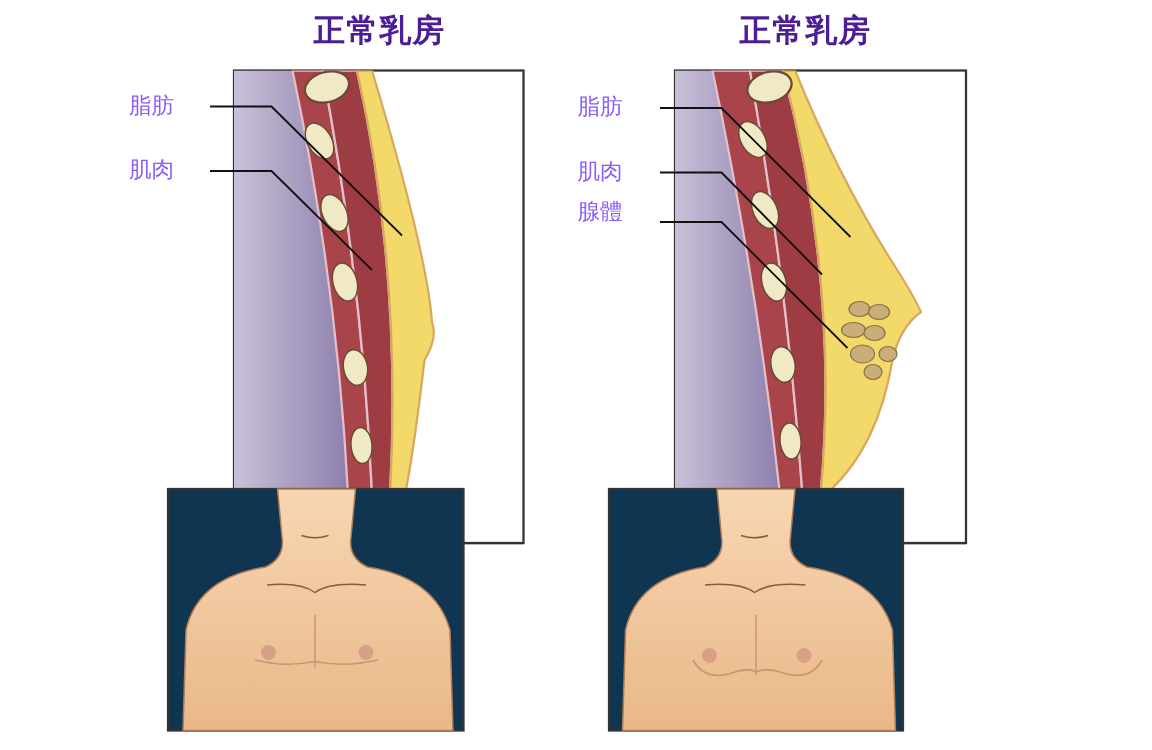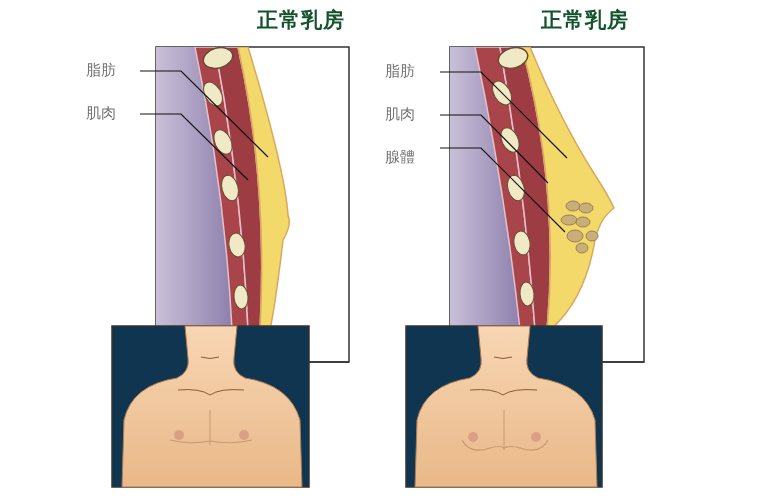--- a/index.html
+++ b/index.html
@@ -1,18 +1,18 @@
 <!DOCTYPE html>
 <html><head>
 <meta charset="utf-8">
 <style>
   html,body{margin:0;padding:0;background:#fff;}
   body{width:768px;height:500px;position:relative;overflow:hidden;font-family:"DejaVu Sans",sans-serif;}
-  .title{position:absolute;top:6px;font-size:21px;font-weight:bold;color:#14532d;letter-spacing:1px;margin-left:48px;}
-  .label{position:absolute;font-size:15px;color:#737373;}
+  .title{position:absolute;top:6px;font-size:21px;font-weight:bold;color:#4c1d95;letter-spacing:1px;}
+  .label{position:absolute;font-size:15px;color:#8b5cf6;}
   svg{position:absolute;left:0;top:0;}
 </style>
 </head>
 <body>
 
 <svg width="768" height="500" viewBox="0 0 768 500">
   <defs>
     <linearGradient id="cav" x1="0" x2="1">
       <stop offset="0" stop-color="#c9c0d8"></stop>
       <stop offset="1" stop-color="#8e80ad"></stop>
@@ -108,13 +108,13 @@
 </svg>
 
 <div class="title" style="left:209px;">正常乳房</div>
 <div class="title" style="left:493px;">正常乳房</div>
 
 <div class="label" style="left:86px;top:61px;">脂肪</div>
 <div class="label" style="left:86px;top:104px;">肌肉</div>
 
 <div class="label" style="left:385px;top:62px;">脂肪</div>
 <div class="label" style="left:385px;top:105px;">肌肉</div>
-<div class="label" style="left:385px;top:148px;">腺體</div>
+<div class="label" style="left:385px;top:132px;">腺體</div>
 
 </body></html>

